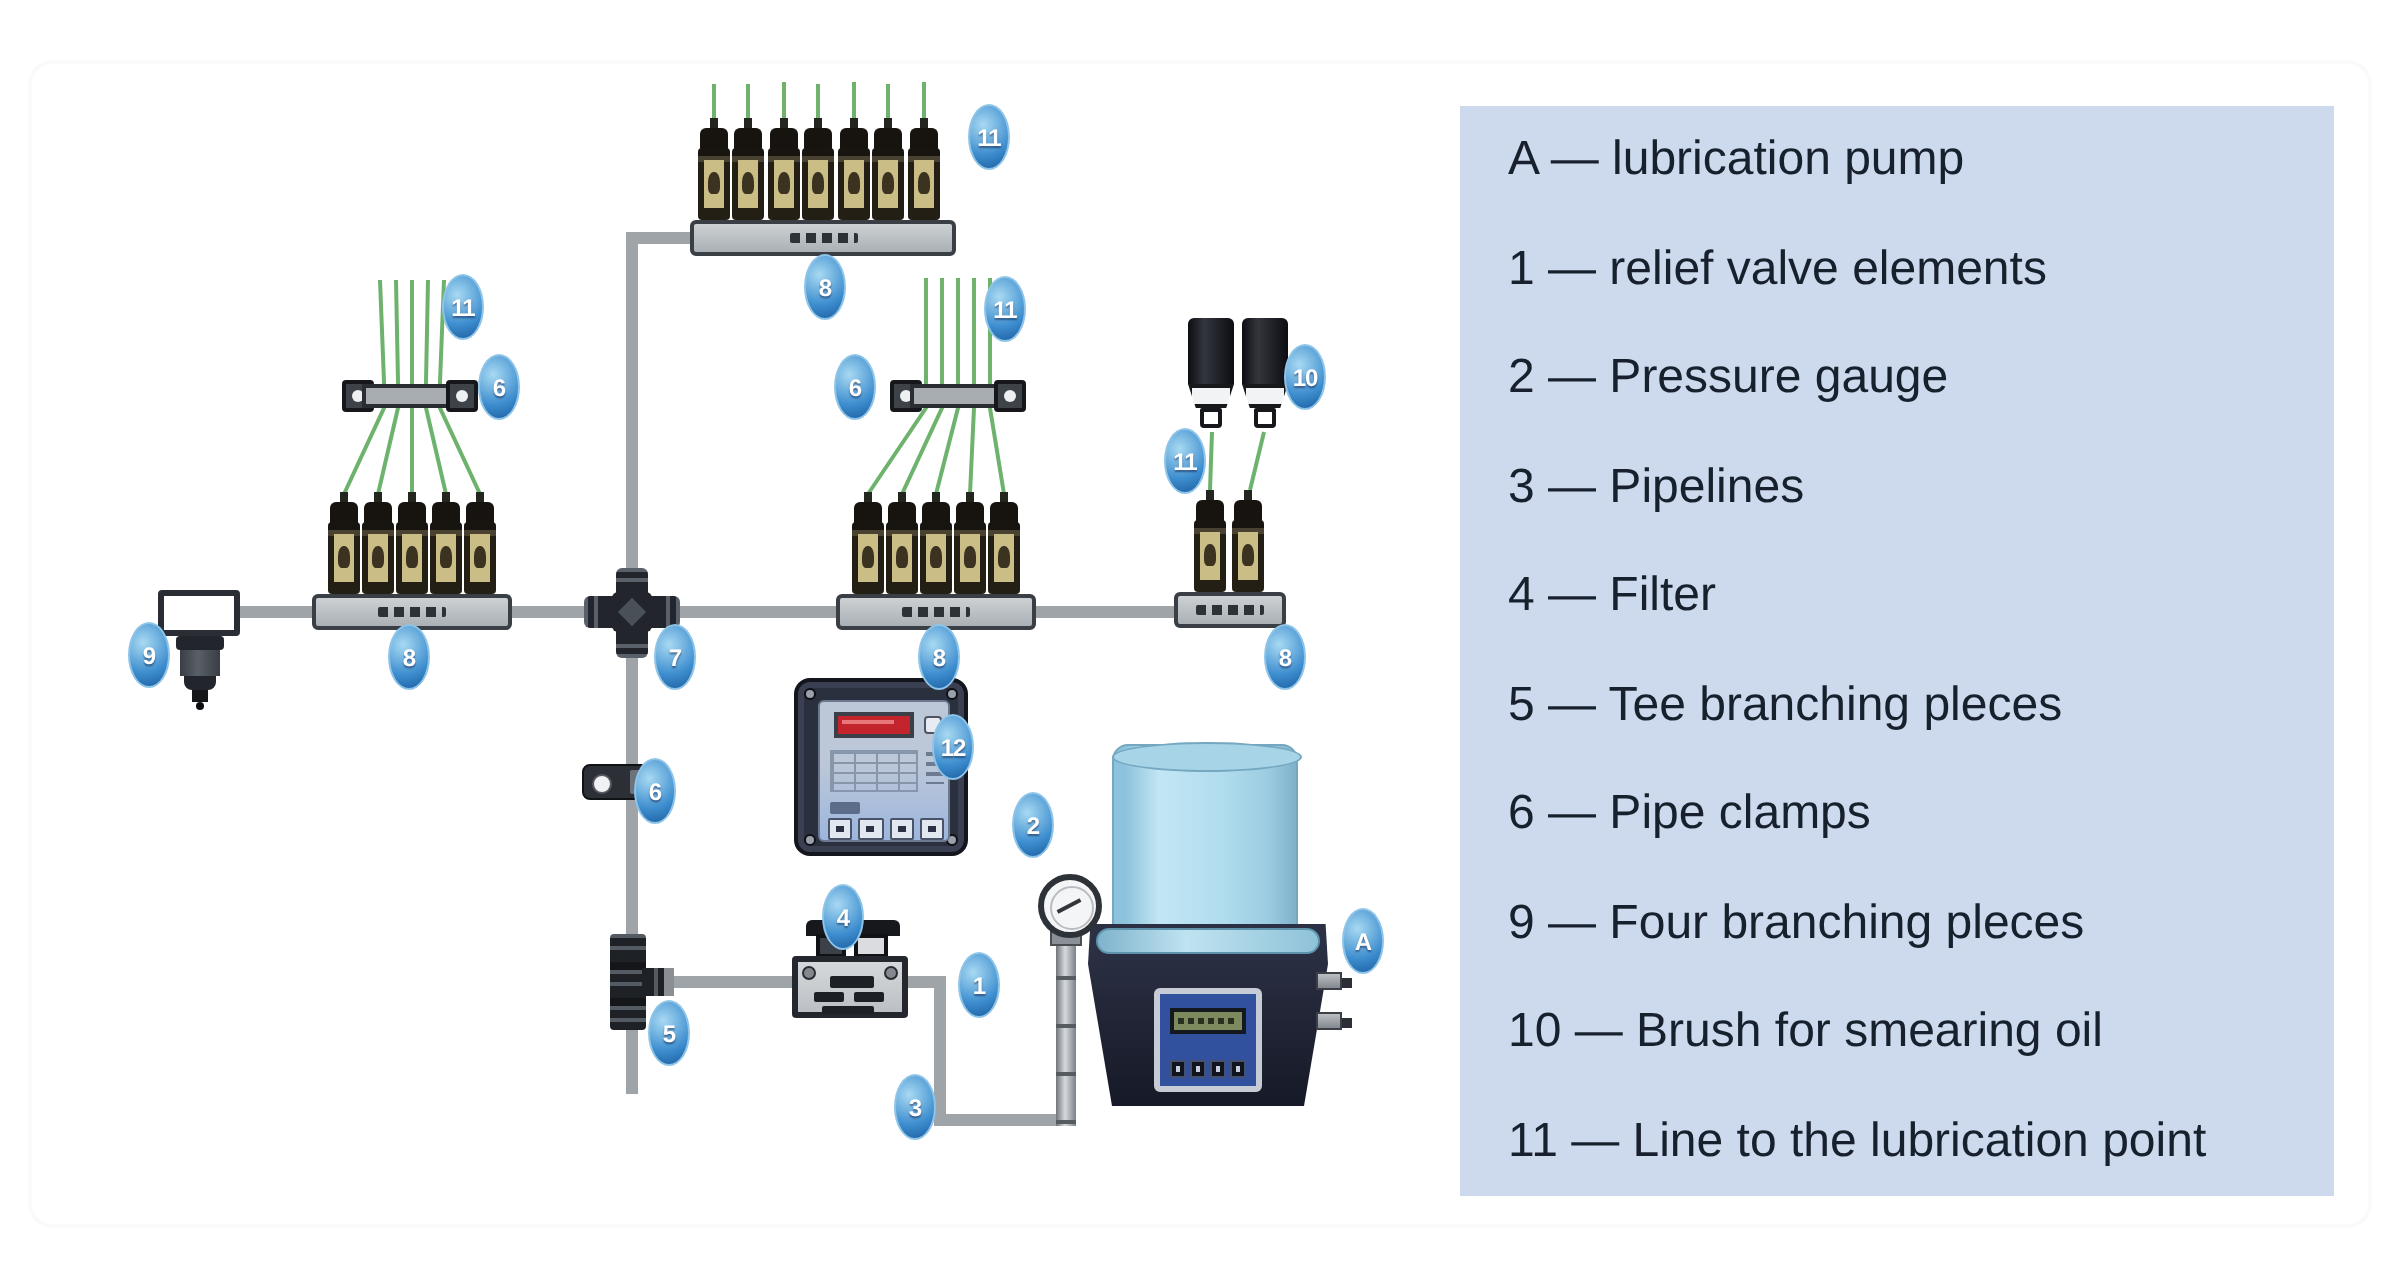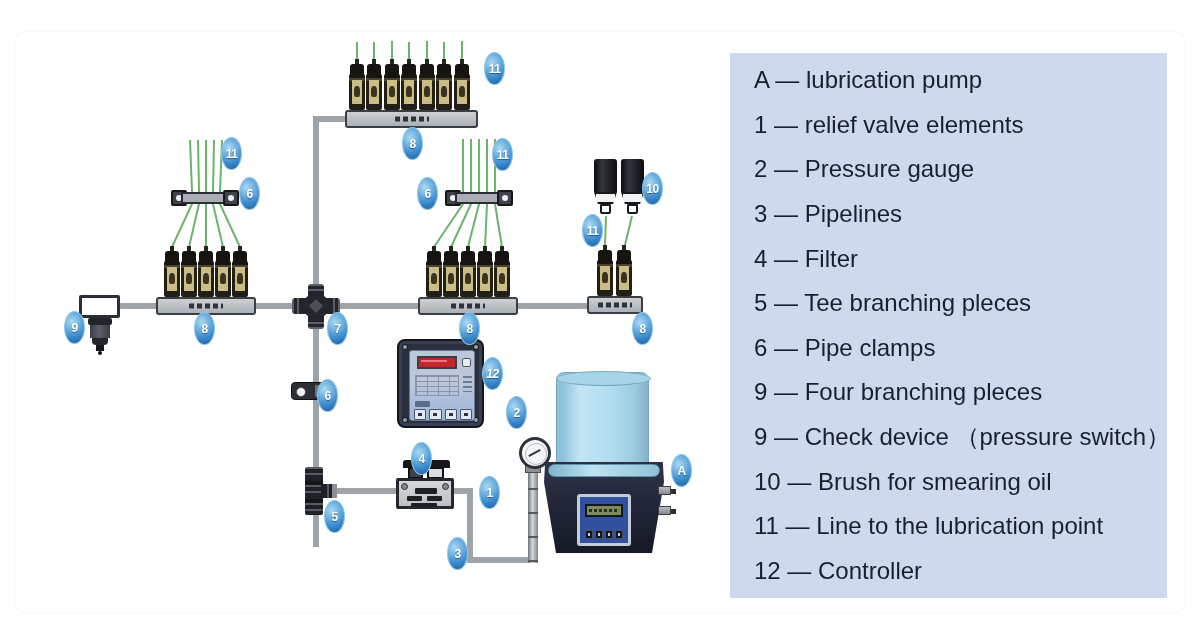--- a/index.html
+++ b/index.html
@@ -362,36 +362,34 @@
   <div class="callout" style="left:239px;top:177px;">6</div>
   <div class="callout" style="left:417px;top:177px;">6</div>
   <div class="callout" style="left:492px;top:138px;">11</div>
   <div class="callout" style="left:582px;top:214px;">11</div>
   <div class="callout" style="left:642px;top:172px;">10</div>
   <div class="callout" style="left:64px;top:311px;">9</div>
   <div class="callout" style="left:194px;top:312px;">8</div>
   <div class="callout" style="left:327px;top:312px;">7</div>
   <div class="callout" style="left:459px;top:312px;">8</div>
   <div class="callout" style="left:632px;top:312px;">8</div>
-  <div class="callout" style="left:482px;top:357px;font-style:italic;">12</div>
+  <div class="callout" style="left:466px;top:357px;">12</div>
   <div class="callout" style="left:506px;top:396px;">2</div>
   <div class="callout" style="left:317px;top:379px;">6</div>
   <div class="callout" style="left:411px;top:442px;">4</div>
   <div class="callout" style="left:324px;top:500px;">5</div>
   <div class="callout" style="left:479px;top:476px;">1</div>
   <div class="callout" style="left:447px;top:537px;">3</div>
   <div class="callout" style="left:671px;top:454px;">A</div>
 </div>
 
 <div class="legend">
   <div class="legend-row">A — lubrication pump</div>
   <div class="legend-row">1 — relief valve elements</div>
   <div class="legend-row">2 — Pressure gauge</div>
   <div class="legend-row">3 — Pipelines</div>
   <div class="legend-row">4 — Filter</div>
   <div class="legend-row">5 — Tee branching pleces</div>
   <div class="legend-row">6 — Pipe clamps</div>
   <div class="legend-row">9 — Four branching pleces</div>
-  <div class="legend-row">9 — Check device （pressure switch）</div>
   <div class="legend-row">10 — Brush for smearing oil</div>
   <div class="legend-row">11 — Line to the lubrication point</div>
-  <div class="legend-row">12 — Controller</div>
 </div>
 
 </body></html>

